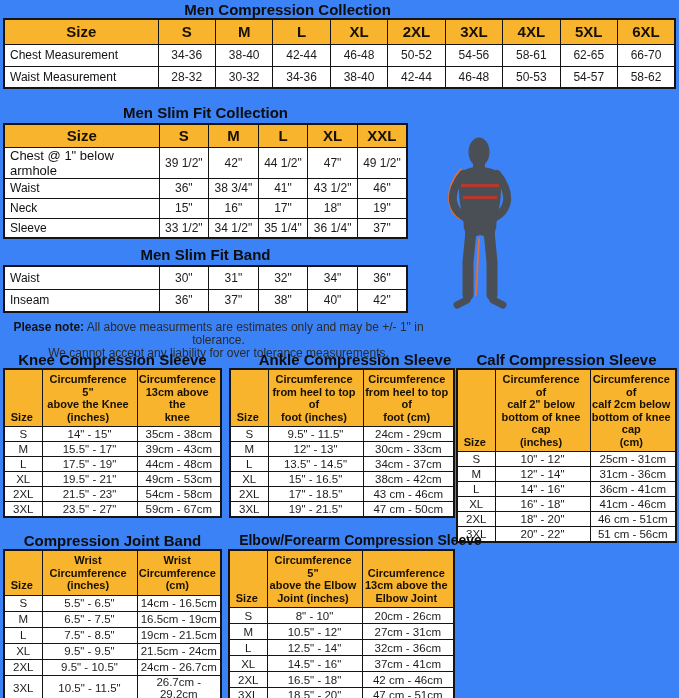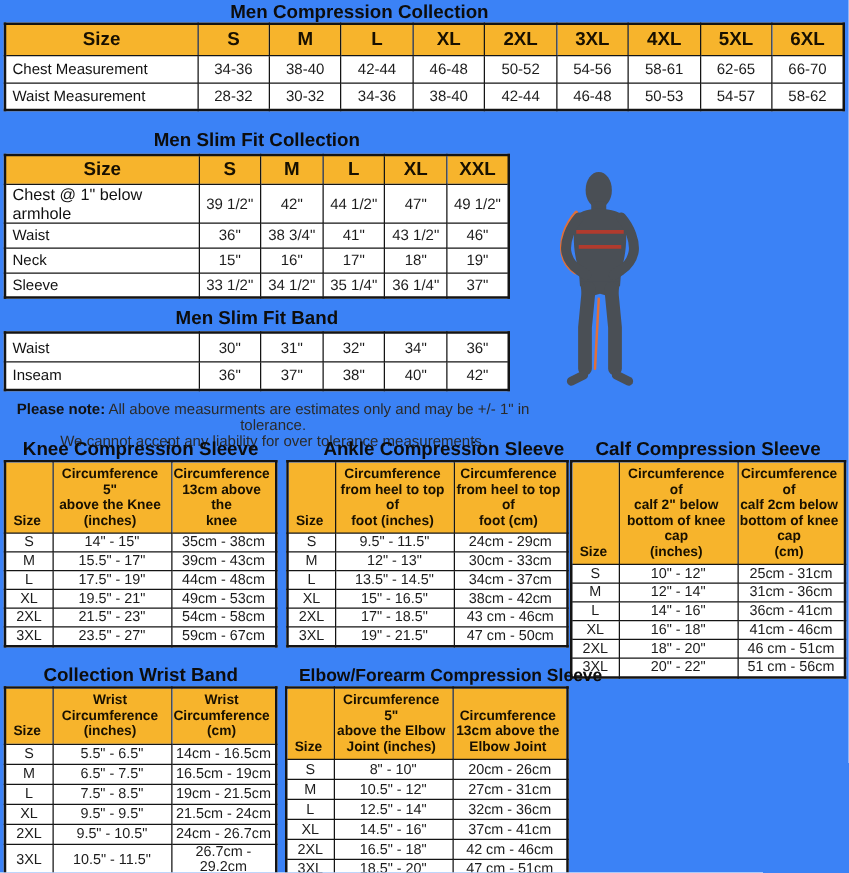--- a/index.html
+++ b/index.html
@@ -328,21 +328,21 @@
           <td>46 cm - 51cm</td>
         </tr>
         <tr>
           <td>3XL</td>
           <td>20" - 22"</td>
           <td>51 cm - 56cm</td>
         </tr>
       </tbody>
     </table>
 
-  <div class="ttl" id="wrist-ttl">Collection Wrist Band</div>
+  <div class="ttl" id="wrist-ttl">Compression Joint Band</div>
   <table class="sleeve bot" id="wrist">
       <thead>
         <tr>
           <th>Size</th>
           <th>Wrist
 Circumference
 (inches)</th>
           <th>Wrist
 Circumference
 (cm)</th>

